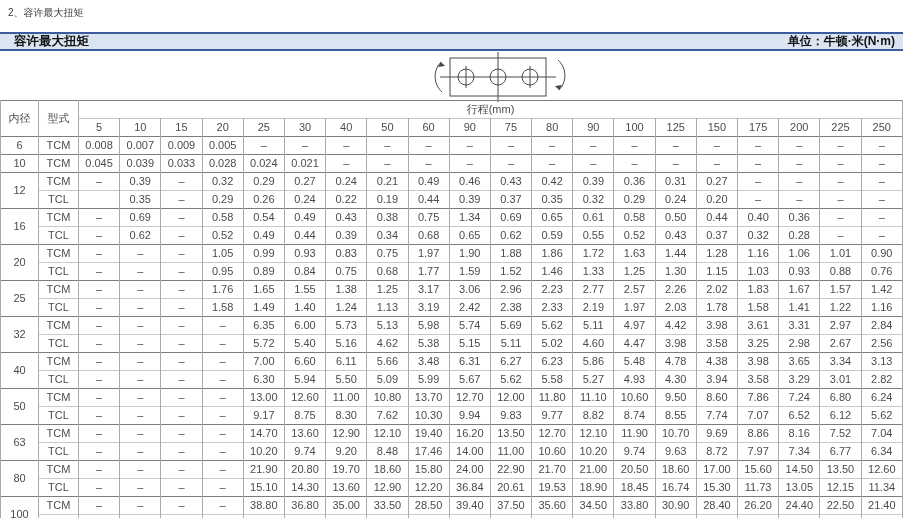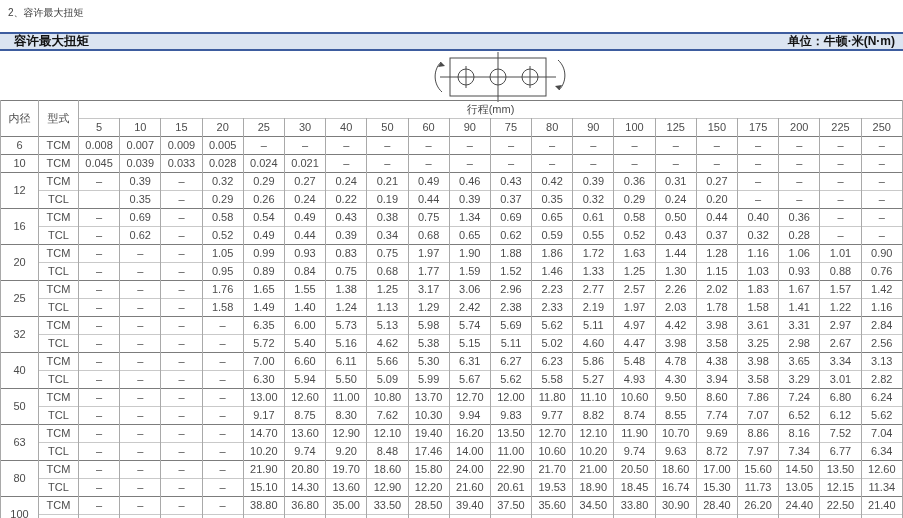--- a/index.html
+++ b/index.html
@@ -321,21 +321,21 @@
         <tr class="group-end">
           <td>TCL</td>
           <td>–</td>
           <td>–</td>
           <td>–</td>
           <td>1.58</td>
           <td>1.49</td>
           <td>1.40</td>
           <td>1.24</td>
           <td>1.13</td>
-          <td>1.29</td>
+          <td>3.19</td>
           <td>2.42</td>
           <td>2.38</td>
           <td>2.33</td>
           <td>2.19</td>
           <td>1.97</td>
           <td>2.03</td>
           <td>1.78</td>
           <td>1.58</td>
           <td>1.41</td>
           <td>1.22</td>
@@ -392,21 +392,21 @@
           <td rowspan="2">40</td>
           <td>TCM</td>
           <td>–</td>
           <td>–</td>
           <td>–</td>
           <td>–</td>
           <td>7.00</td>
           <td>6.60</td>
           <td>6.11</td>
           <td>5.66</td>
-          <td>5.30</td>
+          <td>3.48</td>
           <td>6.31</td>
           <td>6.27</td>
           <td>6.23</td>
           <td>5.86</td>
           <td>5.48</td>
           <td>4.78</td>
           <td>4.38</td>
           <td>3.98</td>
           <td>3.65</td>
           <td>3.34</td>
@@ -557,21 +557,21 @@
           <td>TCL</td>
           <td>–</td>
           <td>–</td>
           <td>–</td>
           <td>–</td>
           <td>15.10</td>
           <td>14.30</td>
           <td>13.60</td>
           <td>12.90</td>
           <td>12.20</td>
-          <td>21.60</td>
+          <td>36.84</td>
           <td>20.61</td>
           <td>19.53</td>
           <td>18.90</td>
           <td>18.45</td>
           <td>16.74</td>
           <td>15.30</td>
           <td>11.73</td>
           <td>13.05</td>
           <td>12.15</td>
           <td>11.34</td>

